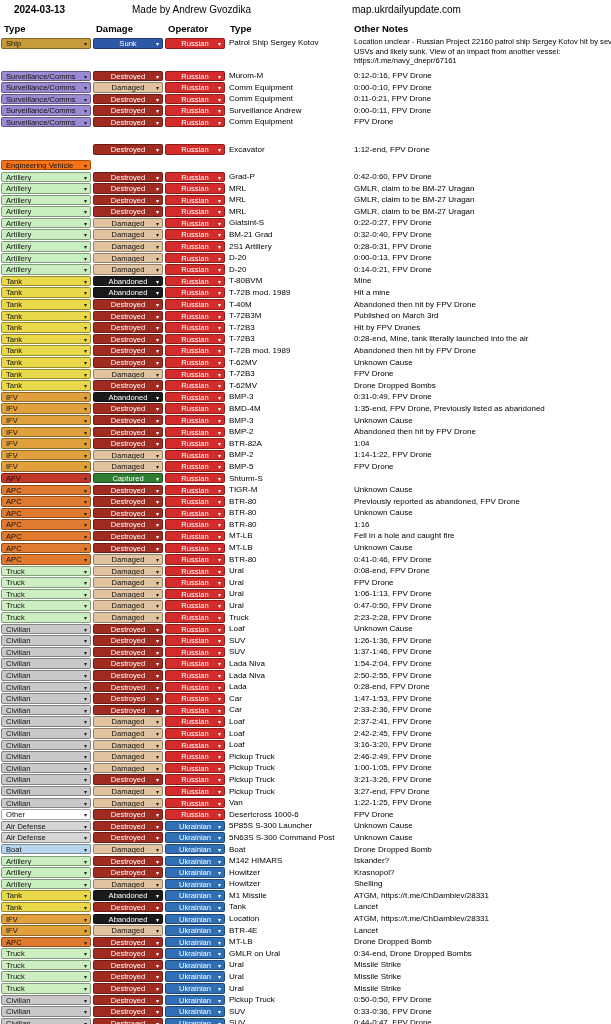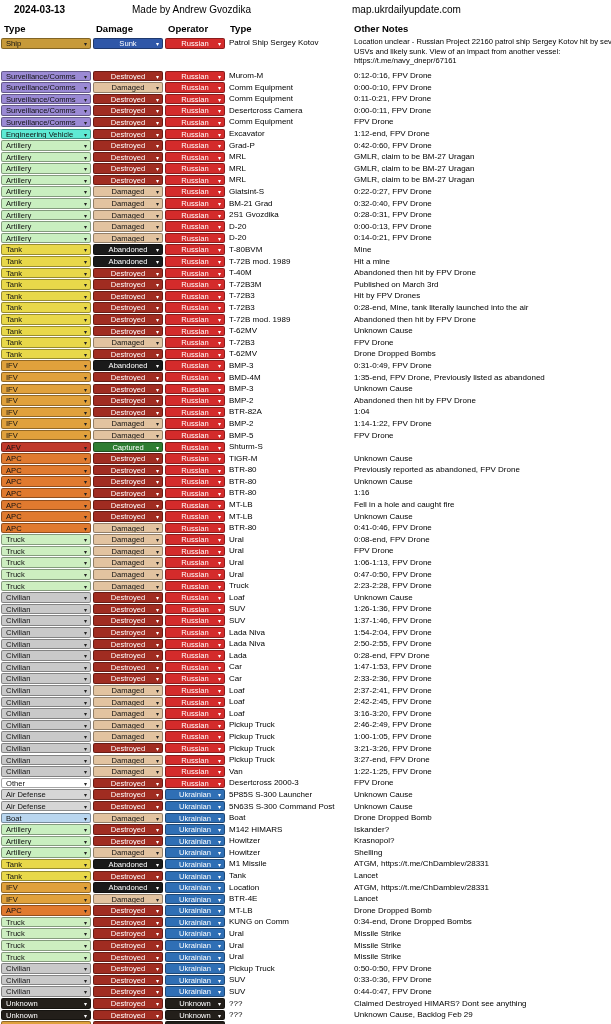--- a/index.html
+++ b/index.html
@@ -122,21 +122,21 @@
           <td class="c-type">
             <div class="cell" style="background: rgb(155, 138, 212); color: rgb(17, 17, 17);">Surveillance/Comms<span class="car" style="color: rgb(34, 34, 34);">▾</span></div>
           </td>
           <td class="c-dmg">
             <div class="cell center" style="background: rgb(160, 44, 33); color: rgb(255, 255, 255);">Destroyed<span class="car" style="color: rgb(255, 255, 255);">▾</span></div>
           </td>
           <td class="c-op">
             <div class="cell center" style="background: rgb(212, 43, 43); color: rgb(255, 255, 255);">Russian<span class="car" style="color: rgb(255, 255, 255);">▾</span></div>
           </td>
           <td class="c-asset">
-            <div class="asset">Desertcross Camera</div>
+            <div class="asset">Surveillance Andrew</div>
           </td>
           <td class="c-notes">
             <div class="notes">0:00-0:11, FPV Drone</div>
           </td>
         </tr>
         <tr>
           <td class="c-type">
             <div class="cell" style="background: rgb(155, 138, 212); color: rgb(17, 17, 17);">Surveillance/Comms<span class="car" style="color: rgb(34, 34, 34);">▾</span></div>
           </td>
           <td class="c-dmg">
@@ -147,21 +147,21 @@
           </td>
           <td class="c-asset">
             <div class="asset">Comm Equipment</div>
           </td>
           <td class="c-notes">
             <div class="notes">FPV Drone</div>
           </td>
         </tr>
         <tr>
           <td class="c-type">
-            <div class="cell" style="background: #5eead4; color: rgb(17, 17, 17);">Engineering Vehicle<span class="car" style="color: rgb(34, 34, 34);">▾</span></div>
+            <div class="cell" style="background: #f97316; color: rgb(17, 17, 17); margin-top: 32px;">Engineering Vehicle<span class="car" style="color: rgb(34, 34, 34);">▾</span></div>
           </td>
           <td class="c-dmg">
             <div class="cell center" style="background: rgb(160, 44, 33); color: rgb(255, 255, 255);">Destroyed<span class="car" style="color: rgb(255, 255, 255);">▾</span></div>
           </td>
           <td class="c-op">
             <div class="cell center" style="background: rgb(212, 43, 43); color: rgb(255, 255, 255);">Russian<span class="car" style="color: rgb(255, 255, 255);">▾</span></div>
           </td>
           <td class="c-asset">
             <div class="asset">Excavator</div>
           </td>
@@ -275,21 +275,21 @@
           <td class="c-type">
             <div class="cell" style="background: rgb(201, 239, 192); color: rgb(17, 17, 17);">Artillery<span class="car" style="color: rgb(34, 34, 34);">▾</span></div>
           </td>
           <td class="c-dmg">
             <div class="cell center" style="background: rgb(226, 195, 160); color: rgb(17, 17, 17);">Damaged<span class="car" style="color: rgb(34, 34, 34);">▾</span></div>
           </td>
           <td class="c-op">
             <div class="cell center" style="background: rgb(212, 43, 43); color: rgb(255, 255, 255);">Russian<span class="car" style="color: rgb(255, 255, 255);">▾</span></div>
           </td>
           <td class="c-asset">
-            <div class="asset">2S1 Gvozdika</div>
+            <div class="asset">2S1 Artillery</div>
           </td>
           <td class="c-notes">
             <div class="notes">0:28-0:31, FPV Drone</div>
           </td>
         </tr>
         <tr>
           <td class="c-type">
             <div class="cell" style="background: rgb(201, 239, 192); color: rgb(17, 17, 17);">Artillery<span class="car" style="color: rgb(34, 34, 34);">▾</span></div>
           </td>
           <td class="c-dmg">
@@ -1108,21 +1108,21 @@
           <td class="c-type">
             <div class="cell" style="background: rgb(255, 255, 255); color: rgb(17, 17, 17);">Other<span class="car" style="color: rgb(34, 34, 34);">▾</span></div>
           </td>
           <td class="c-dmg">
             <div class="cell center" style="background: rgb(160, 44, 33); color: rgb(255, 255, 255);">Destroyed<span class="car" style="color: rgb(255, 255, 255);">▾</span></div>
           </td>
           <td class="c-op">
             <div class="cell center" style="background: rgb(212, 43, 43); color: rgb(255, 255, 255);">Russian<span class="car" style="color: rgb(255, 255, 255);">▾</span></div>
           </td>
           <td class="c-asset">
-            <div class="asset">Desertcross 2000-3</div>
+            <div class="asset">Desertcross 1000-6</div>
           </td>
           <td class="c-notes">
             <div class="notes">FPV Drone</div>
           </td>
         </tr>
         <tr>
           <td class="c-type">
             <div class="cell" style="background: rgb(214, 214, 214); color: rgb(17, 17, 17);">Air Defense<span class="car" style="color: rgb(34, 34, 34);">▾</span></div>
           </td>
           <td class="c-dmg">
@@ -1312,21 +1312,21 @@
           <td class="c-type">
             <div class="cell" style="background: rgb(205, 238, 192); color: rgb(17, 17, 17);">Truck<span class="car" style="color: rgb(34, 34, 34);">▾</span></div>
           </td>
           <td class="c-dmg">
             <div class="cell center" style="background: rgb(160, 44, 33); color: rgb(255, 255, 255);">Destroyed<span class="car" style="color: rgb(255, 255, 255);">▾</span></div>
           </td>
           <td class="c-op">
             <div class="cell center" style="background: rgb(47, 111, 181); color: rgb(255, 255, 255);">Ukrainian<span class="car" style="color: rgb(255, 255, 255);">▾</span></div>
           </td>
           <td class="c-asset">
-            <div class="asset">KUNG on Comm</div>
+            <div class="asset">GMLR on Ural</div>
           </td>
           <td class="c-notes">
             <div class="notes">0:34-end, Drone Dropped Bombs</div>
           </td>
         </tr>
         <tr>
           <td class="c-type">
             <div class="cell" style="background: rgb(205, 238, 192); color: rgb(17, 17, 17);">Truck<span class="car" style="color: rgb(34, 34, 34);">▾</span></div>
           </td>
           <td class="c-dmg">

